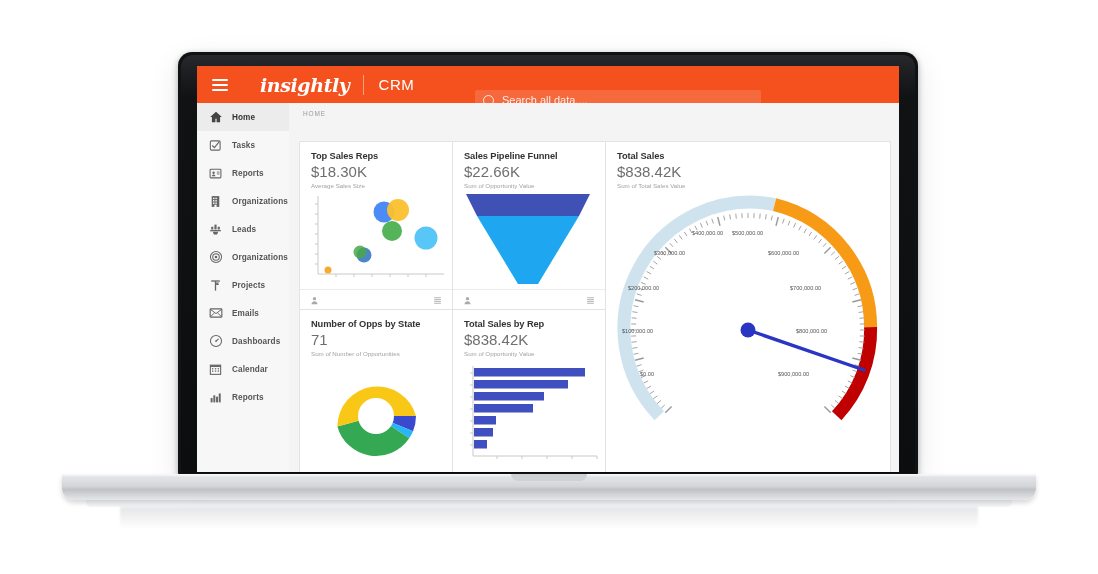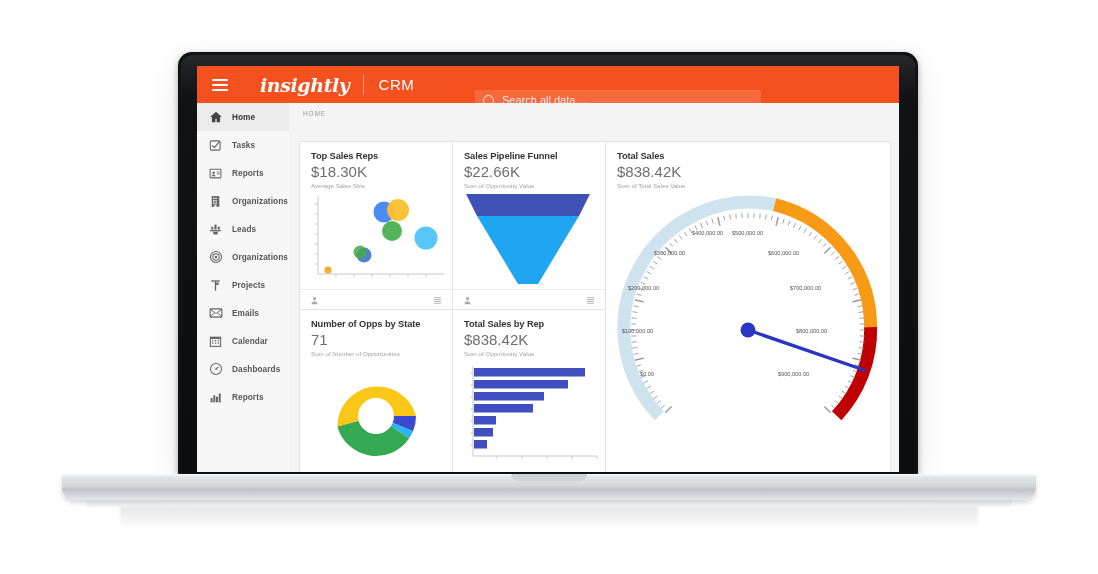--- a/index.html
+++ b/index.html
@@ -244,45 +244,45 @@
             <svg width="14" height="14" viewBox="0 0 24 24">
               <rect x="2" y="5" width="20" height="14" rx="1" fill="none" stroke="#666" stroke-width="2"></rect>
               <path d="M2.5 5.8 12 13l9.5-7.2M2.5 18.4 9.2 12M21.5 18.4 14.8 12" fill="none" stroke="#666" stroke-width="1.7"></path>
             </svg>
           </span>
         <span class="nav-label">Emails</span>
       </div>
 
       <div class="nav-item">
         <span class="nav-ico">
+            <svg width="14" height="14" viewBox="0 0 24 24">
+              <circle cx="12" cy="12" r="9.5" fill="none" stroke="#666" stroke-width="1.8"></circle>
+              <path d="M12 12 16.5 8.5" stroke="#666" stroke-width="1.8" fill="none"></path>
+              <circle cx="12" cy="12" r="1.5" fill="#666"></circle>
+            </svg>
+          </span>
+        <span class="nav-label">Dashboards</span>
+      </div>
+
+      <div class="nav-item">
+        <span class="nav-ico">
             <svg width="13" height="13" viewBox="0 0 24 24">
               <rect x="2.5" y="4" width="19" height="17" fill="none" stroke="#666" stroke-width="2"></rect>
               <rect x="2.5" y="4" width="19" height="3.4" fill="#666"></rect>
               <g fill="#666">
                 <rect x="5.5" y="9.5" width="2.5" height="2.3"></rect>
                 <rect x="10.8" y="9.5" width="2.5" height="2.3"></rect>
                 <rect x="16" y="9.5" width="2.5" height="2.3"></rect>
                 <rect x="5.5" y="13.8" width="2.5" height="2.3"></rect>
                 <rect x="10.8" y="13.8" width="2.5" height="2.3"></rect>
                 <rect x="16" y="13.8" width="2.5" height="2.3"></rect>
               </g>
             </svg>
           </span>
         <span class="nav-label">Calendar</span>
-      </div>
-
-      <div class="nav-item">
-        <span class="nav-ico">
-            <svg width="14" height="14" viewBox="0 0 24 24">
-              <circle cx="12" cy="12" r="9.5" fill="none" stroke="#666" stroke-width="1.8"></circle>
-              <path d="M12 12 16.5 8.5" stroke="#666" stroke-width="1.8" fill="none"></path>
-              <circle cx="12" cy="12" r="1.5" fill="#666"></circle>
-            </svg>
-          </span>
-        <span class="nav-label">Dashboards</span>
       </div>
 
       <div class="nav-item">
         <span class="nav-ico">
             <svg width="13" height="13" viewBox="0 0 24 24">
               <g fill="#666">
                 <rect x="3" y="13" width="3.6" height="8"></rect>
                 <rect x="8" y="8" width="3.6" height="13"></rect>
                 <rect x="13" y="10.5" width="3.6" height="10.5"></rect>
                 <rect x="18" y="4.5" width="3.6" height="16.5"></rect>

